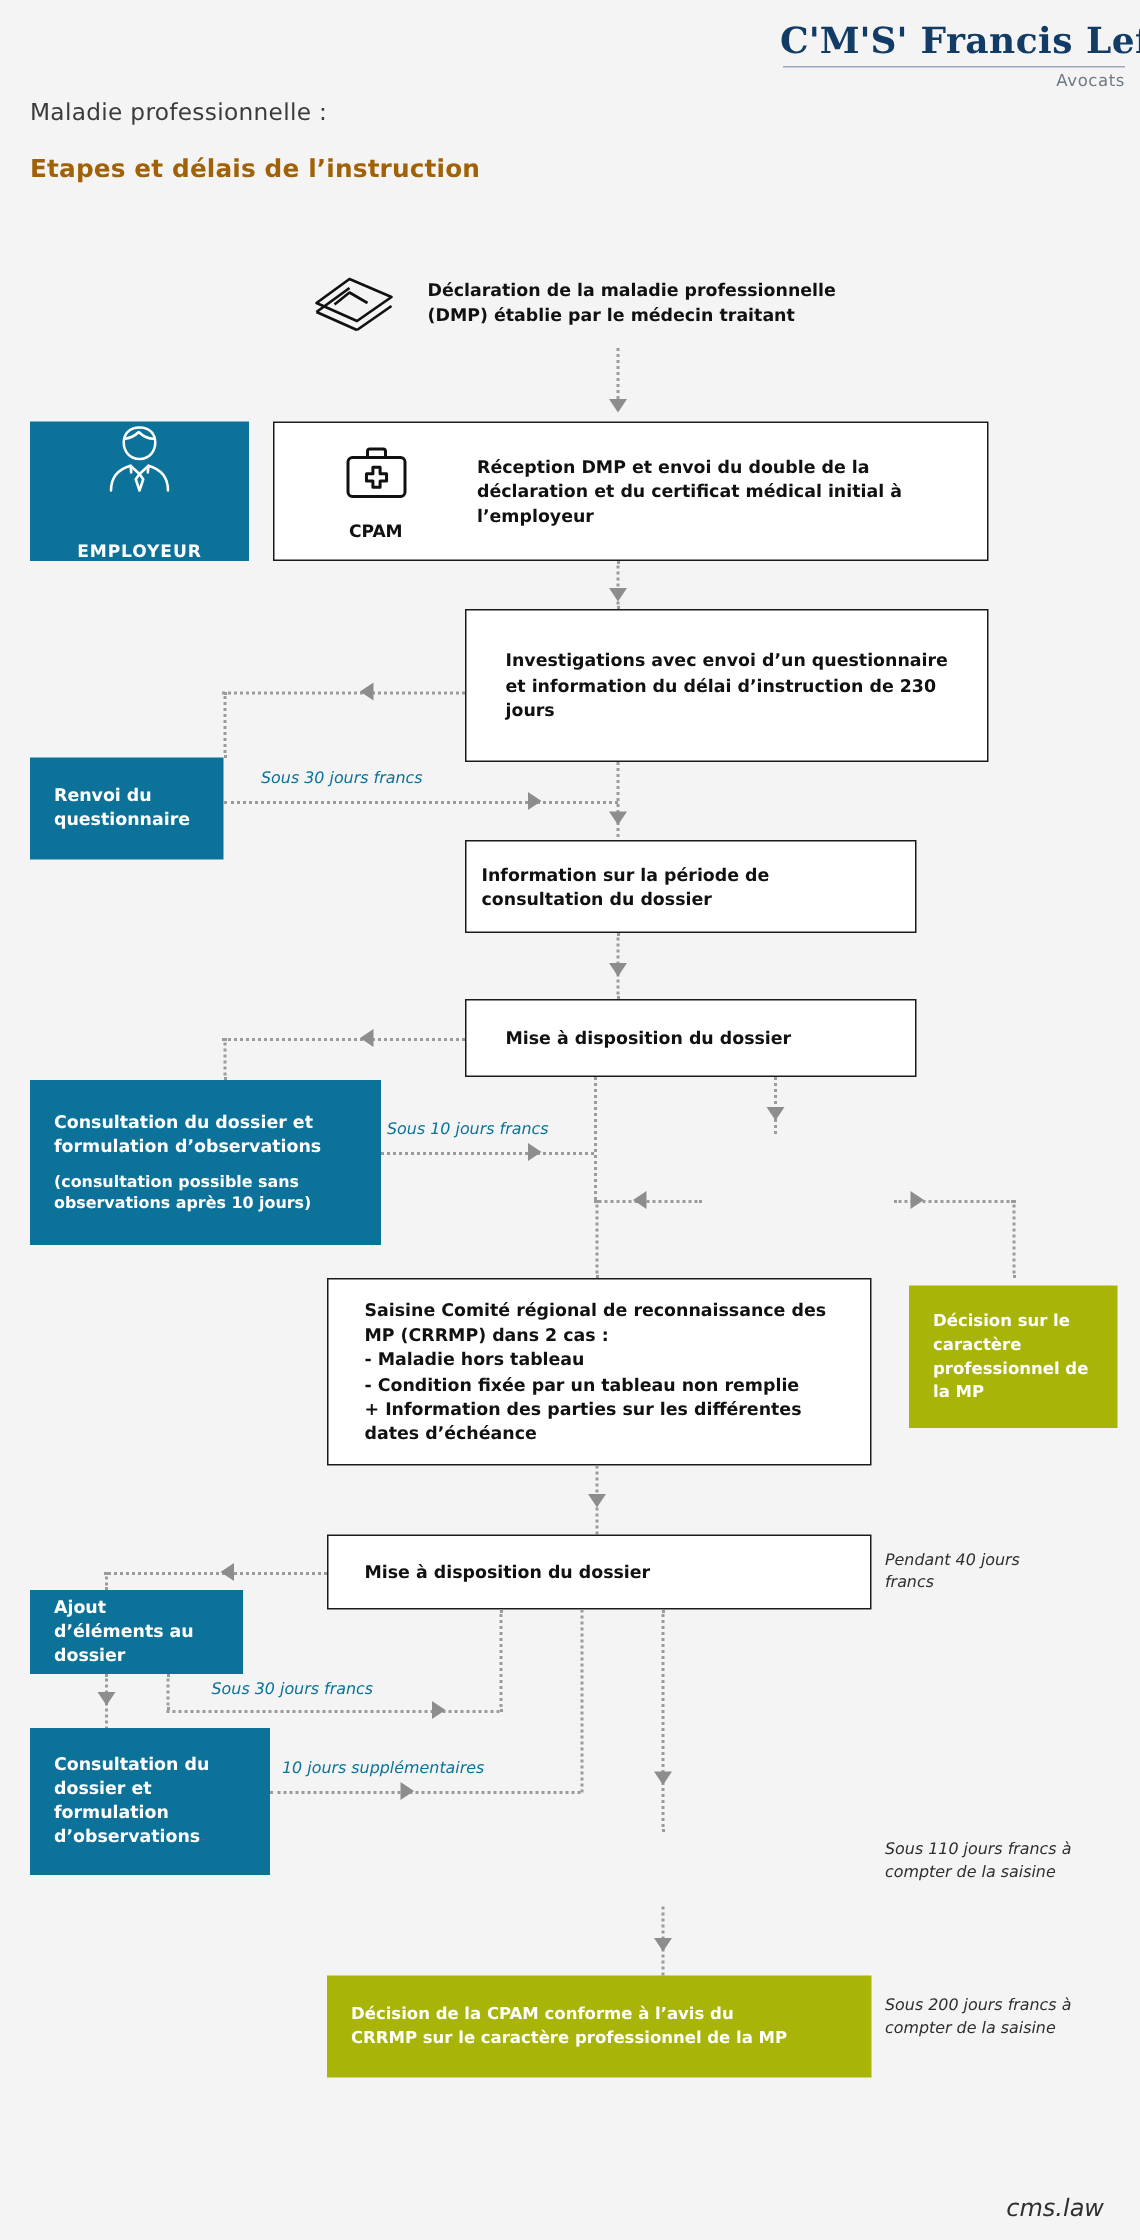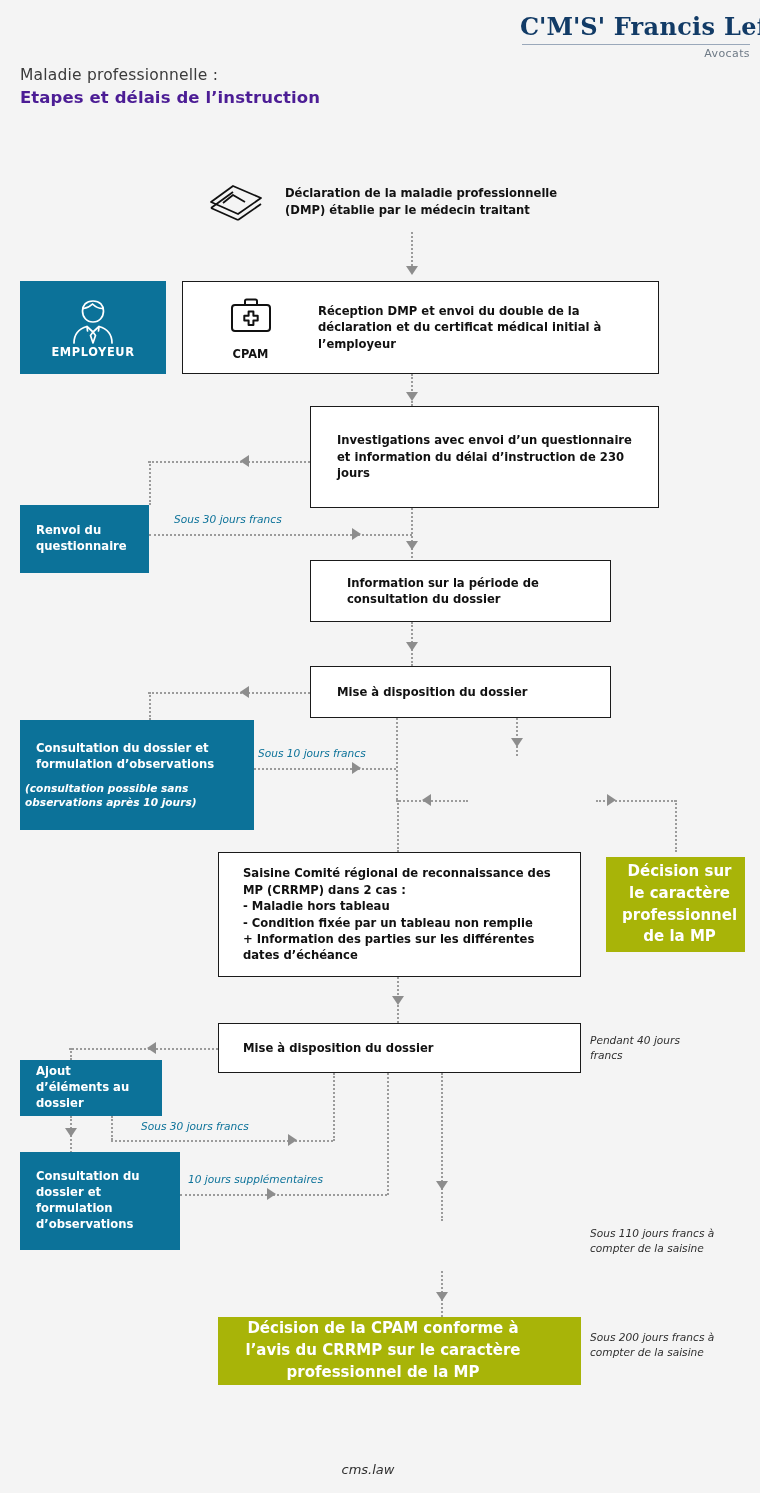--- a/index.html
+++ b/index.html
@@ -19,46 +19,46 @@
     font-size: 24px; font-weight: bold; color: #123b66;
     letter-spacing: .3px; white-space: nowrap;
   }
   #logo .cms-letters { letter-spacing: 0px; }
   #logo .rule { height: 1px; background: #9aa8ba; margin: 3px 0 2px auto; width: 228px; }
   #logo .sub { font-size: 11px; color: #6e7a86; letter-spacing: .4px; }
 
   
   #title { left: 20px; top: 66px; }
   #title .l1 { font-size: 15.5px; color: #3b3b3b; letter-spacing: .2px; }
-  #title .l2 { font-size: 16.5px; font-weight: bold; color: #4c1d95; margin-top: 4px; letter-spacing: .1px; }
+  #title .l2 { font-size: 16.5px; font-weight: bold; color: #a16207; margin-top: 19px; letter-spacing: .1px; }
 
   
   .wbox {
     background: #ffffff; border: 1.4px solid #1a1a1a;
     display: flex; align-items: center;
   }
   .wbox .txt {
     font-size: 11.6px; font-weight: bold; color: #111; line-height: 1.42;
   }
   .tealbox {
     background: #0c7299; color: #ffffff;
     display: flex; flex-direction: column; justify-content: center;
   }
   .tealbox .t {
     font-size: 11.6px; font-weight: bold; line-height: 1.38; padding: 0 16px;
   }
   .tealbox .ti {
-    font-size: 10.6px; font-style: italic; font-weight: bold;
-    line-height: 1.35; padding: 0 5px; margin-top: 8px;
+    font-size: 10.6px; font-weight: bold;
+    line-height: 1.35; padding: 0 16px; margin-top: 8px;
   }
   .olivebox {
     background: #a8b408; color: #ffffff;
     display: flex; align-items: center;
   }
-  .olivebox .t { font-size: 15px; font-weight: bold; line-height: 1.45; padding: 0 16px; text-align: center; }
+  .olivebox .t { font-size: 11px; font-weight: bold; line-height: 1.45; padding: 0 16px; }
 
   
   .note {
     font-size: 10.6px; font-style: italic; color: #2e2e2e; line-height: 1.42;
   }
   .dnote {
     font-size: 10.6px; font-style: italic; color: #0c7299; line-height: 1.4;
     white-space: nowrap;
   }
 
@@ -73,22 +73,22 @@
   .arr-d { border-left: 6px solid transparent; border-right: 6px solid transparent; border-top: 9px solid #8d8d8d; }
   .arr-r { border-top: 6px solid transparent; border-bottom: 6px solid transparent; border-left: 9px solid #8d8d8d; }
   .arr-l { border-top: 6px solid transparent; border-bottom: 6px solid transparent; border-right: 9px solid #8d8d8d; }
 
   
   #decl-txt { font-size: 11.6px; font-weight: bold; color: #111; line-height: 1.45; }
 
   #cpam-label { font-size: 11.4px; font-weight: bold; color: #111; text-align: center; margin-top: 6px; }
   #emp-label { font-size: 11.4px; font-weight: bold; color: #fff; text-align: center; letter-spacing: .6px; }
 
-  #footer { left: 0; top: 1462px; width: 736px; text-align: center;
-            font-size: 13px; font-style: italic; color: #2e2e2e; }
+  #footer { left: 0; top: 1462px; width: 736px; text-align: right;
+            font-size: 16px; font-style: italic; color: #2e2e2e; }
 </style>
 </head>
 <body>
 
 <div id="root">
 
   <div class="abs" id="logo">
     <div class="brand"><span class="cms-letters">C'M'S'</span> <span>Francis Lefebvre</span></div>
     <div class="rule"></div>
     <div class="sub">Avocats</div>
@@ -108,21 +108,21 @@
         <path d="M4 26 L31 38"></path>
         <path d="M16 21 L26 13 L38 20"></path>
       </g>
     </svg>
   </div>
   <div class="abs" id="decl-txt" style="left:285px; top:185px; width:300px;">Déclaration de la maladie professionnelle (DMP) établie par le médecin traitant</div>
 
   <div class="abs vdot" style="left:411px; top:232px; height:38px;"></div>
   <div class="abs arr arr-d" style="left:406px; top:266px;"></div>
 
-  <div class="abs tealbox" style="left:20px; top:281px; width:146px; height:93px; justify-content:center;">
+  <div class="abs tealbox" style="left:20px; top:281px; width:146px; height:93px; justify-content:space-between;">
     <div style="display:flex; justify-content:center;">
       <svg width="52" height="48" viewBox="0 0 52 48">
         <g fill="none" stroke="#ffffff" stroke-width="1.7" stroke-linejoin="round" stroke-linecap="round">
           <path d="M26 4 C19 4 15.5 8.5 15.5 14 C15.5 20 19.5 25 26 25 C32.5 25 36.5 20 36.5 14 C36.5 8.5 33 4 26 4 Z"></path>
           <path d="M16.5 11.5 C20 11 23 9.5 25.5 7 C28.5 10 32 11.5 35.5 11.5"></path>
           <path d="M7 46 C7 36 13 31.5 20 29.5 L26 35 L32 29.5 C39 31.5 45 36 45 46"></path>
           <path d="M20 29.5 L20.5 34"></path>
           <path d="M32 29.5 L31.5 34"></path>
           <path d="M26 35 L23.5 38.5 L26 46 L28.5 38.5 Z"></path>
         </g>
@@ -162,21 +162,21 @@
     <div class="t">Renvoi du questionnaire</div>
   </div>
 
   <div class="abs dnote" style="left:174px; top:512px;">Sous 30 jours francs</div>
   <div class="abs hdot" style="left:149px; top:534px; width:263px;"></div>
   <div class="abs arr arr-r" style="left:352px; top:528px;"></div>
 
   <div class="abs vdot" style="left:411px; top:508px; height:50px;"></div>
   <div class="abs arr arr-d" style="left:406px; top:541px;"></div>
 
-  <div class="abs wbox" style="left:310px; top:560px; width:301px; height:62px; padding-left:36px;">
+  <div class="abs wbox" style="left:310px; top:560px; width:301px; height:62px; padding-left:10px;">
     <div class="txt" style="width:255px;">Information sur la période de consultation du dossier</div>
   </div>
 
   <div class="abs vdot" style="left:411px; top:622px; height:44px;"></div>
   <div class="abs arr arr-d" style="left:406px; top:642px;"></div>
 
   <div class="abs wbox" style="left:310px; top:666px; width:301px; height:52px; padding-left:26px;">
     <div class="txt">Mise à disposition du dossier</div>
   </div>
 

